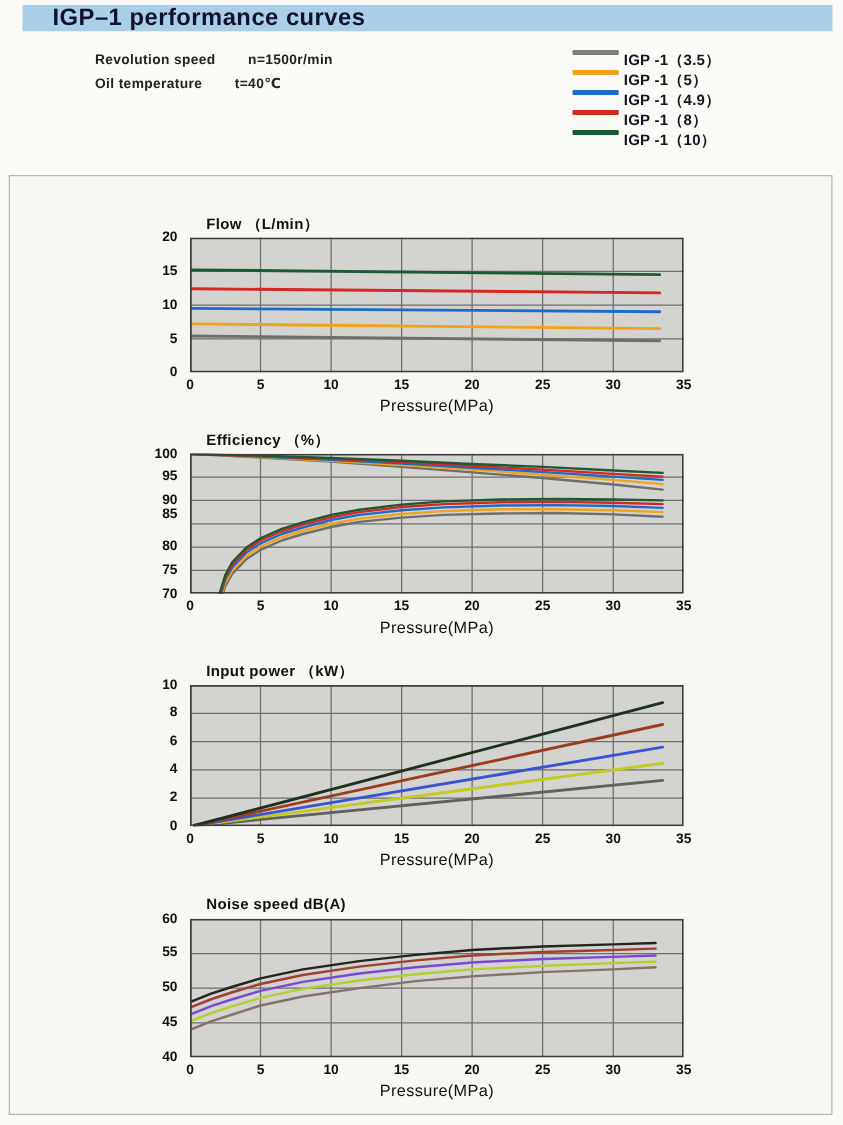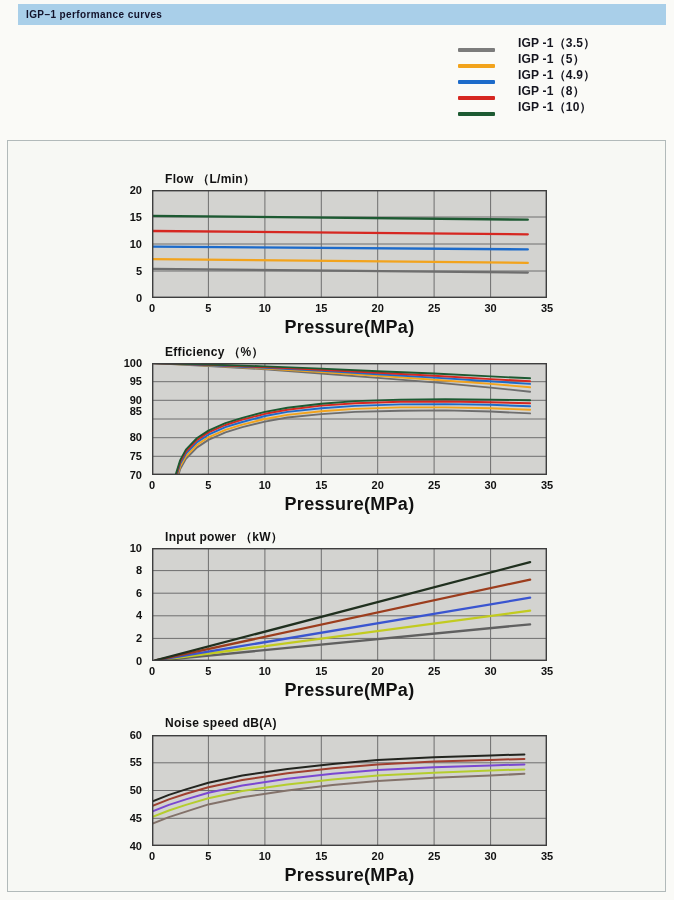--- a/index.html
+++ b/index.html
@@ -7,27 +7,27 @@
     width:674px;height:900px;position:relative;overflow:hidden;
     background:#fafaf7;
     font-family:"Liberation Sans","DejaVu Sans",sans-serif;
     color:#1a1a1a;
   }
   .title-bar{
     position:absolute;left:18px;top:4px;width:648px;height:21px;
     background:#a9cfe9;display:flex;align-items:center;
   }
   .title-bar .t{
-    font-size:10px;font-weight:700;letter-spacing:.4px;color:#12122a;
-    padding-left:8px;white-space:nowrap;
+    font-size:19px;font-weight:700;letter-spacing:.4px;color:#12122a;
+    padding-left:24px;white-space:nowrap;
   }
   .conditions{position:absolute;left:76px;top:39px;font-size:11px;font-weight:700;letter-spacing:.3px;color:#222;}
   .cond-row{display:flex;gap:26px;height:18.5px;line-height:18.5px;white-space:nowrap;}
   .legend{position:absolute;left:458px;top:40px;display:flex;flex-direction:column;gap:4.5px;}
-  .legend-row{display:flex;align-items:flex-end;gap:23px;height:11.5px;}
+  .legend-row{display:flex;align-items:flex-start;gap:4px;height:11.5px;}
   .legend-swatch{width:37px;height:3.5px;border-radius:1px;flex:0 0 auto;}
   .legend-label{font-size:12px;font-weight:700;color:#15151f;white-space:nowrap;letter-spacing:.2px;}
   .panel{
     position:absolute;left:7px;top:140px;width:657px;height:750px;
     border:1px solid #b2baba;background:#f7f8f4;
   }
   .chart{position:absolute;left:0;top:0;width:674px;height:0;}
   .chart-title{
     position:absolute;left:165px;top:-19px;font-size:12px;font-weight:700;
     color:#111;white-space:nowrap;letter-spacing:.3px;text-align:center;
@@ -37,31 +37,39 @@
   .y-labels span{
     position:absolute;right:5px;width:39px;text-align:right;
     font-size:11px;font-weight:700;color:#111;line-height:13px;
   }
   .x-labels span{
     position:absolute;width:30px;text-align:center;
     font-size:11px;font-weight:700;color:#111;line-height:12px;
   }
   .x-axis-title{
     position:absolute;left:152px;width:395px;text-align:center;
-    font-size:18px;font-weight:700;color:#111;letter-spacing:.3px;
+    font-size:13px;font-weight:400;color:#111;letter-spacing:.3px;
   }
 </style>
 </head>
 <body>
 
 <div class="title-bar">
   <span class="t">IGP–1 performance curves</span>
 </div>
 
 <div class="conditions">
+  <div class="cond-row">
+    <span>Revolution speed</span>
+    <span>n=1500r/min</span>
+  </div>
+  <div class="cond-row">
+    <span>Oil temperature</span>
+    <span>t=40℃</span>
+  </div>
 </div>
 
 <div class="legend" id="legend">
     <div class="legend-row">
       <span class="legend-swatch" style="background: rgb(124, 124, 124);"></span>
       <span class="legend-label">IGP -1（3.5）</span>
     </div>
     <div class="legend-row">
       <span class="legend-swatch" style="background: rgb(242, 163, 28);"></span>
       <span class="legend-label">IGP -1（5）</span>

